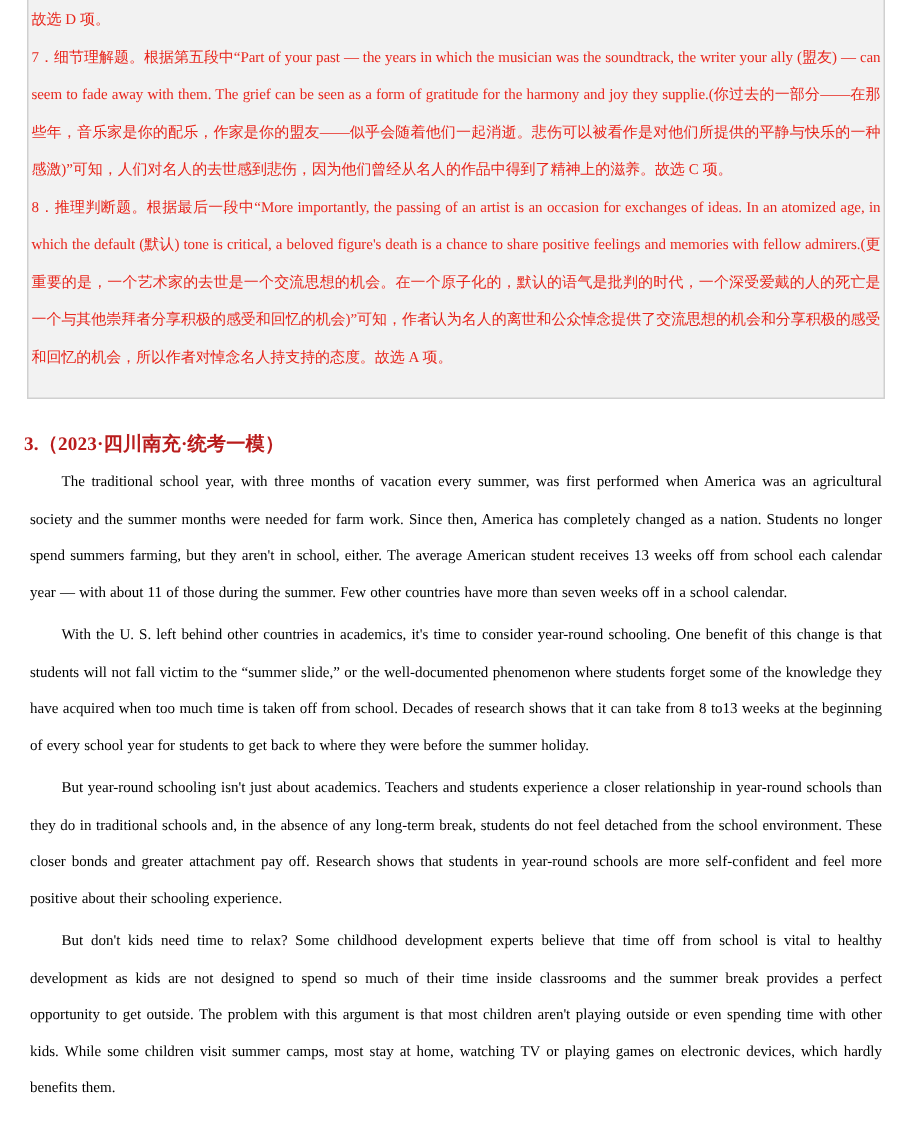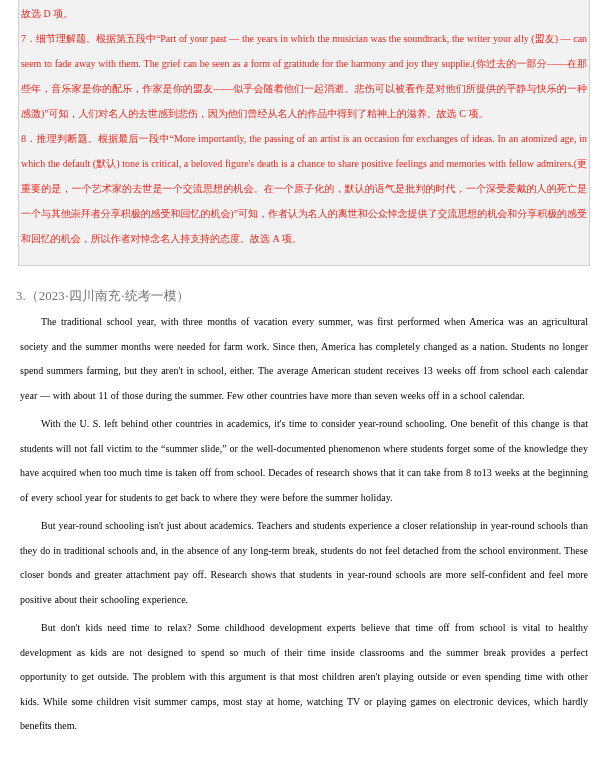--- a/index.html
+++ b/index.html
@@ -48,25 +48,25 @@
   }
 
   
   .passage-section {
     position: absolute;
     left: 16px;
     top: 286px;
     width: 576px;
   }
   .section-heading {
-    font-weight: normal;
+    font-weight: bold;
     font-size: 12.8px;
     line-height: 20px;
     margin: 0 0 3px 0;
-    color: #737373;
+    color: #b91c1c;
     letter-spacing: 0.1px;
   }
   .passage-section p.para {
     margin: 4px;
     font-size: 10px;
     line-height: 24.5px;
     text-align: justify;
     text-indent: 21px;
     color: #000000;
     word-spacing: 0.3px;

